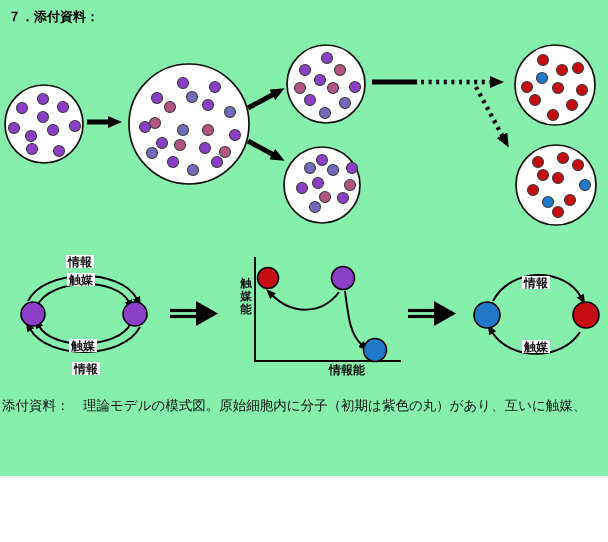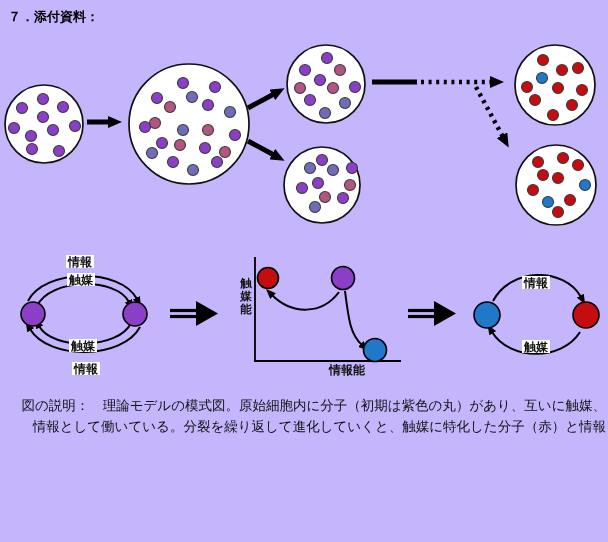--- a/index.html
+++ b/index.html
@@ -1,17 +1,17 @@
 <!DOCTYPE html>
 <html><head>
 <meta charset="utf-8">
 <style>
   html,body{margin:0;padding:0;background:#fff;}
-  .page{position:relative;width:608px;height:542px;background:#c4b5fd;overflow:hidden;
-        font-family:"Liberation Sans",sans-serif;text-align:right;}
+  .page{position:relative;width:608px;height:476px;background:#86efac;overflow:hidden;
+        font-family:"Liberation Sans",sans-serif;}
   .heading{position:absolute;left:8px;top:8px;font-size:13px;font-weight:bold;color:#000;}
   .caption{position:absolute;left:2px;top:396px;width:604px;font-size:13.5px;line-height:20.5px;
            color:#111;font-family:"Liberation Serif",serif;}
   svg{position:absolute;left:0;display:block;}
   #evo-svg{top:42px;}
   #model-svg{top:245px;}
   .arrow-thick{stroke:#000;stroke-width:5;}
   .arrow-dotted{stroke:#000;stroke-width:4.5;stroke-dasharray:3 4.6;}
   .arc{stroke:#000;stroke-width:2;fill:none;}
   .node{stroke:#000;stroke-width:1.6;}
@@ -189,17 +189,16 @@
       <circle class="node" cx="487" cy="70" r="13" fill="#1f78c8"></circle>
       <circle class="node" cx="586" cy="70" r="13" fill="#c50d11"></circle>
       <rect class="lblbg" x="522" y="31" width="28" height="13"></rect>
       <text class="lbl" x="536" y="42">情報</text>
       <rect class="lblbg" x="522" y="95" width="28" height="13"></rect>
       <text class="lbl" x="536" y="106">触媒</text>
     </g>
   </svg>
 
   <div class="caption">
-    <div>図の説明：　理論モデルの模式図。原始細胞内に分子（初期は紫色の丸）があり、互いに触媒、</div>
-    <div>情報として働いている。分裂を繰り返して進化していくと、触媒に特化した分子（赤）と情報</div>
+    <div>添付資料：　理論モデルの模式図。原始細胞内に分子（初期は紫色の丸）があり、互いに触媒、</div>
   </div>
 
 </div>
 
 </body></html>

